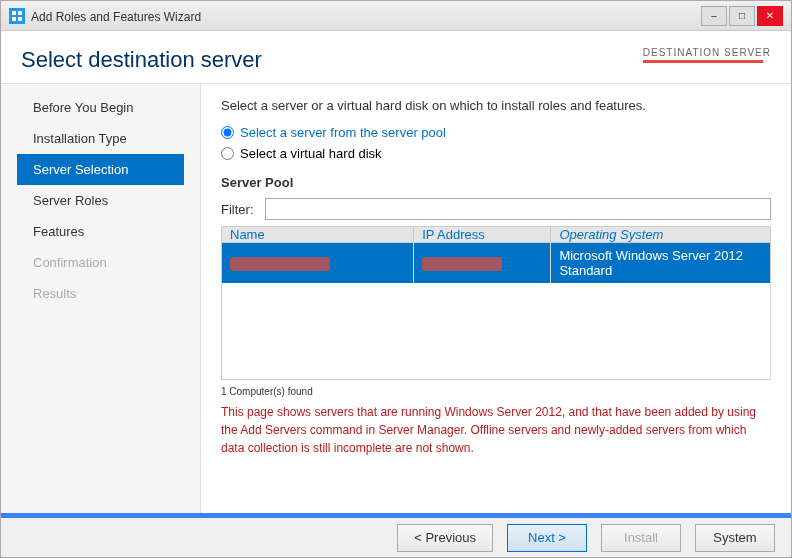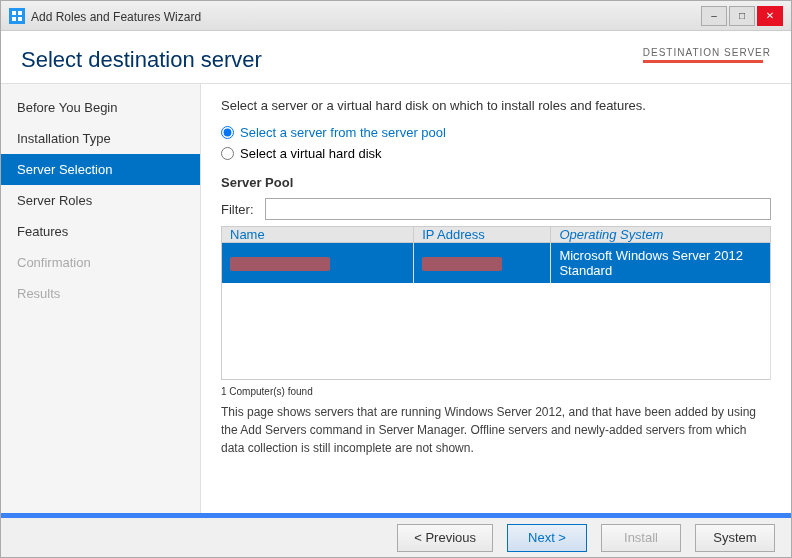--- a/index.html
+++ b/index.html
@@ -100,21 +100,21 @@
 
     .main-area {
       display: flex;
       flex: 1;
       overflow: hidden;
     }
     .sidebar {
       width: 200px;
       background: #f5f5f5;
       border-right: 1px solid #e0e0e0;
-      padding: 8px 0;
+      padding: 8px 16px;
     }
     .sidebar-item {
       padding: 8px 16px;
       font-size: 13px;
       color: #333;
       cursor: pointer;
     }
     .sidebar-item.active {
       background: #0072c6;
       color: white;
@@ -214,21 +214,21 @@
       height: 24px;
     }
     .server-count {
       font-size: 10px;
       color: #333;
       margin-top: 6px;
       margin-bottom: 6px;
     }
     .info-text {
       font-size: 12px;
-      color: #404040;
+      color: #b91c1c;
       line-height: 1.5;
     }
 
     .footer {
       background: #f0f0f0;
       border-top: 5px solid #3b82f6;
       height: 44px;
       display: flex;
       align-items: center;
       justify-content: flex-end;

